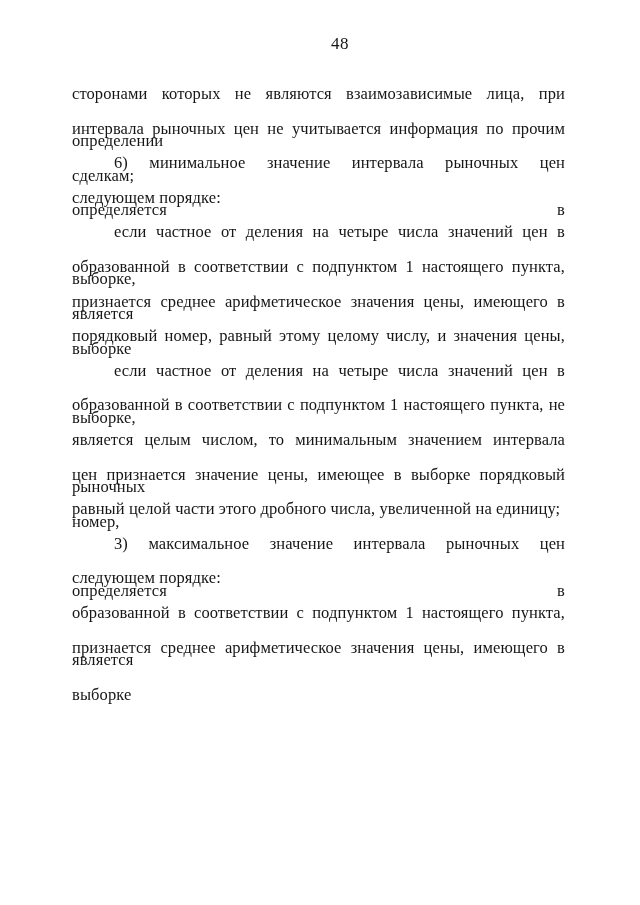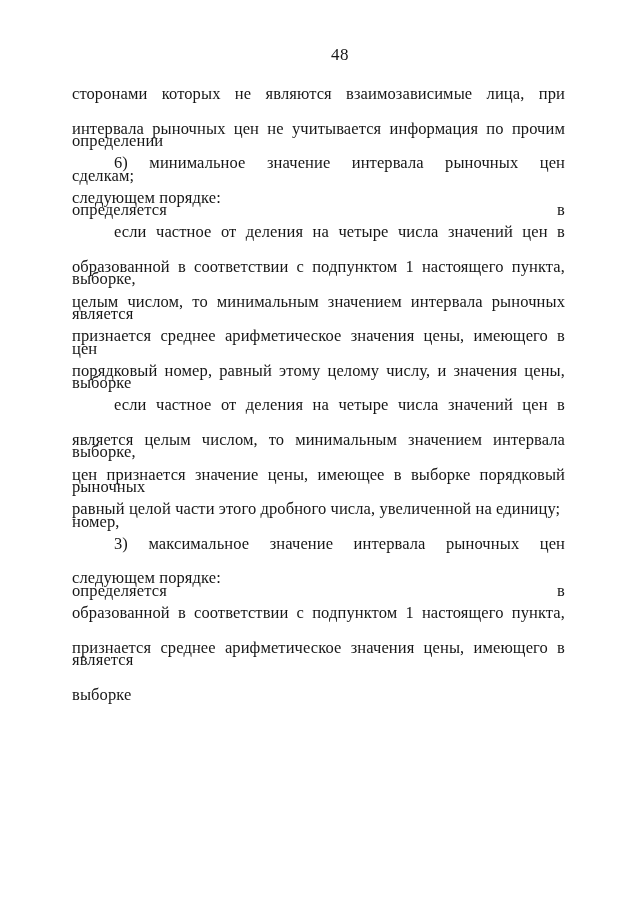--- a/index.html
+++ b/index.html
@@ -11,21 +11,21 @@
     position: relative;
     width: 640px;
     height: 905px;
     background: #ffffff;
     overflow: hidden;
     font-family: "Liberation Serif", "DejaVu Serif", serif;
     color: #161616;
   }
   .page-number {
     position: absolute;
-    top: 45px;
+    top: 34px;
     left: 40px;
     width: 600px;
     text-align: center;
     font-size: 17px;
     line-height: 20px;
     letter-spacing: 0.5px;
   }
   .text-block {
     position: absolute;
     top: 70px;
@@ -58,24 +58,24 @@
 <div class="page">
   <div class="page-number">48</div>
 
   <div class="text-block">
       <div class="line justified">сторонами которых не являются взаимозависимые лица, при определении</div>
       <div class="line lastline">интервала рыночных цен не учитывается информация по прочим сделкам;</div>
       <div class="line indent justified">6) минимальное значение интервала рыночных цен определяется в</div>
       <div class="line lastline">следующем порядке:</div>
       <div class="line indent justified">если частное от деления на четыре числа значений цен в выборке,</div>
       <div class="line justified">образованной в соответствии с подпунктом 1 настоящего пункта, является</div>
-      <div class="line justified">целым числом, то минимальным значением интервала рыночных цен</div>
       <div class="line justified">признается среднее арифметическое значения цены, имеющего в выборке</div>
       <div class="line justified">порядковый номер, равный этому целому числу, и значения цены,</div>
       <div class="line indent justified">если частное от деления на четыре числа значений цен в выборке,</div>
+      <div class="line justified">образованной в соответствии с подпунктом 1 настоящего пункта, не</div>
       <div class="line justified">является целым числом, то минимальным значением интервала рыночных</div>
       <div class="line justified">цен признается значение цены, имеющее в выборке порядковый номер,</div>
       <div class="line lastline">равный целой части этого дробного числа, увеличенной на единицу;</div>
       <div class="line indent justified">3) максимальное значение интервала рыночных цен определяется в</div>
       <div class="line lastline">следующем порядке:</div>
       <div class="line justified">образованной в соответствии с подпунктом 1 настоящего пункта, является</div>
       <div class="line justified">признается среднее арифметическое значения цены, имеющего в выборке</div>
     </div>
 </div>
 

